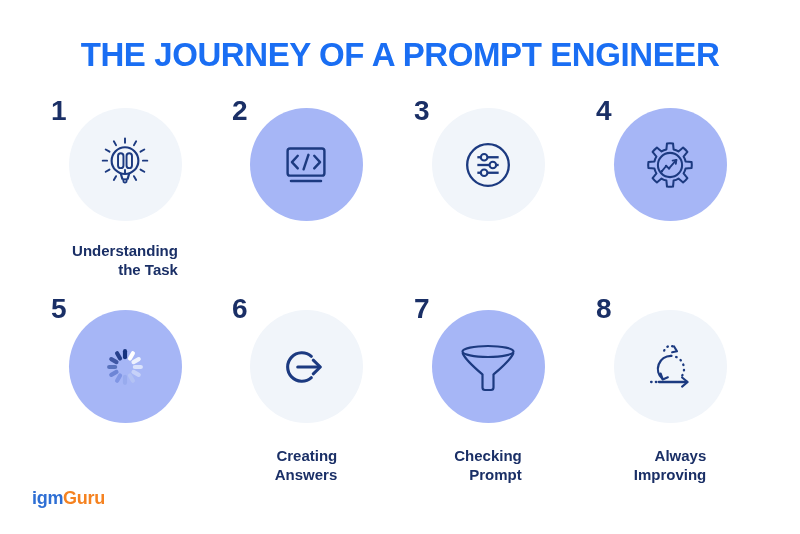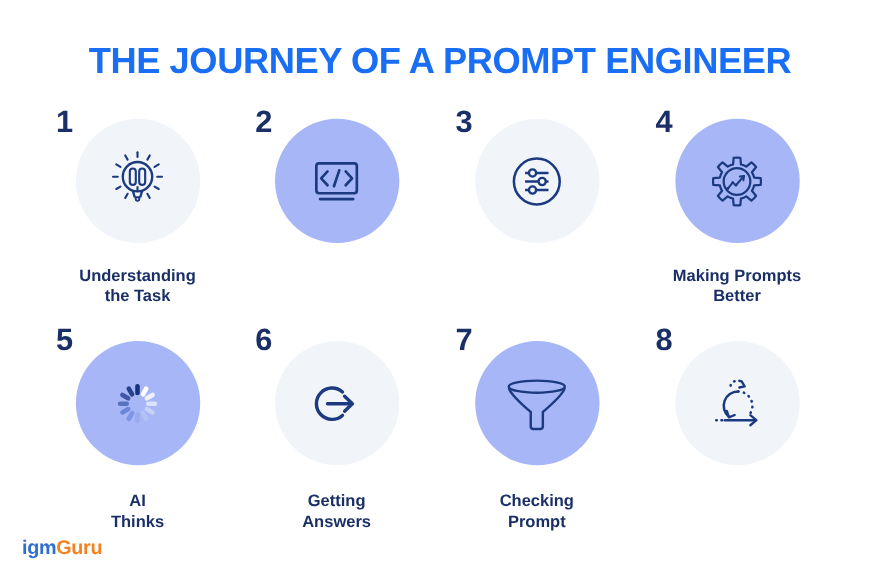--- a/index.html
+++ b/index.html
@@ -43,29 +43,29 @@
   }
   .circle.light{background:var(--circle-light,#f1f5fa);}
   .circle.purple{background:var(--circle-purple,#a6b6f6);}
   .row1 .circle{margin-top:13px;}
   .row2 .circle{margin-top:17px;}
   .label{
     margin-top:21px;
     font-size:15px;
     font-weight:bold;
     line-height:1.25;
-    text-align:center;
+    text-align:right;
     color:var(--text-navy,#1a2f66);
     white-space:pre-line;
   }
   .row2 .label{margin-top:24px;}
   .icon{stroke:var(--icon,#1c3a80);fill:none;}
   .logo{
     position:absolute;
-    left:20px;top:489px;
+    left:32px;top:489px;
     line-height:1;
   }
   .logo .wordmark{
     font-size:18px;
     font-weight:bold;
     letter-spacing:-0.3px;
   }
   .logo .blue{color:var(--logo-blue,#2e6fd4);}
   .logo .orange{color:var(--logo-orange,#f58220);}
   .logo .tagline{
@@ -147,22 +147,20 @@
       <svg class="icon" width="62" height="62" viewBox="0 0 64 64">
         <path id="gear-body" stroke-width="2.1" stroke-linejoin="round" d="M 28.29 15.92 L 28.87 9.72 A 22.5 22.5 0 0 1 35.13 9.72 L 35.71 15.92 A 16.5 16.5 0 0 1 40.74 18.01 L 45.54 14.03 A 22.5 22.5 0 0 1 49.97 18.46 L 45.99 23.26 A 16.5 16.5 0 0 1 48.08 28.29 L 54.28 28.87 A 22.5 22.5 0 0 1 54.28 35.13 L 48.08 35.71 A 16.5 16.5 0 0 1 45.99 40.74 L 49.97 45.54 A 22.5 22.5 0 0 1 45.54 49.97 L 40.74 45.99 A 16.5 16.5 0 0 1 35.71 48.08 L 35.13 54.28 A 22.5 22.5 0 0 1 28.87 54.28 L 28.29 48.08 A 16.5 16.5 0 0 1 23.26 45.99 L 18.46 49.97 A 22.5 22.5 0 0 1 14.03 45.54 L 18.01 40.74 A 16.5 16.5 0 0 1 15.92 35.71 L 9.72 35.13 A 22.5 22.5 0 0 1 9.72 28.87 L 15.92 28.29 A 16.5 16.5 0 0 1 18.01 23.26 L 14.03 18.46 A 22.5 22.5 0 0 1 18.46 14.03 L 23.26 18.01 A 16.5 16.5 0 0 1 28.29 15.92 Z"></path>
         <circle cx="32" cy="32" r="12.5" stroke-width="2.1"></circle>
         <polyline points="23.5 38.5, 28 33, 31 35.5, 38.6 26.8" stroke-width="1.9" stroke-linecap="round" stroke-linejoin="round"></polyline>
         <polyline points="34.7 27.4, 38.6 26.8, 38 30.9" stroke-width="1.9" stroke-linecap="round" stroke-linejoin="round"></polyline>
         <circle cx="23.5" cy="38.5" r="1.25" fill="#1c3a80" stroke="none"></circle>
         <circle cx="28" cy="33" r="1.25" fill="#1c3a80" stroke="none"></circle>
         <circle cx="31" cy="35.5" r="1.25" fill="#1c3a80" stroke="none"></circle>
       </svg>
     </div>
-    <div class="label">Making Prompts
-Better</div>
   </div>
 
   <div class="cell row2" style="left:35px;top:293px;">
     <div class="num">5</div>
     <div class="circle purple">
       <svg class="icon" width="62" height="62" viewBox="0 0 64 64">
         <g id="spinner-bars" stroke="none">
             <rect x="29.85" y="13.5" width="4.3" height="10.5" rx="2.15" fill="#16337e" transform="rotate(0 32 32)"></rect>
             <rect x="29.85" y="13.5" width="4.3" height="10.5" rx="2.15" fill="#ffffff" transform="rotate(30 32 32)"></rect>
             <rect x="29.85" y="13.5" width="4.3" height="10.5" rx="2.15" fill="#eef2fe" transform="rotate(60 32 32)"></rect>
@@ -171,34 +169,32 @@
             <rect x="29.85" y="13.5" width="4.3" height="10.5" rx="2.15" fill="#b3c2f4" transform="rotate(150 32 32)"></rect>
             <rect x="29.85" y="13.5" width="4.3" height="10.5" rx="2.15" fill="#98abee" transform="rotate(180 32 32)"></rect>
             <rect x="29.85" y="13.5" width="4.3" height="10.5" rx="2.15" fill="#8096e5" transform="rotate(210 32 32)"></rect>
             <rect x="29.85" y="13.5" width="4.3" height="10.5" rx="2.15" fill="#6d85d6" transform="rotate(240 32 32)"></rect>
             <rect x="29.85" y="13.5" width="4.3" height="10.5" rx="2.15" fill="#5872bd" transform="rotate(270 32 32)"></rect>
             <rect x="29.85" y="13.5" width="4.3" height="10.5" rx="2.15" fill="#3f57a4" transform="rotate(300 32 32)"></rect>
             <rect x="29.85" y="13.5" width="4.3" height="10.5" rx="2.15" fill="#27418c" transform="rotate(330 32 32)"></rect>
           </g>
       </svg>
     </div>
-    <div class="label">AI
-Thinks</div>
   </div>
 
   <div class="cell row2" style="left:216px;top:293px;">
     <div class="num">6</div>
     <div class="circle light">
       <svg class="icon" width="62" height="62" viewBox="0 0 64 64">
         <path d="M37.5 21 A14.7 14.7 0 1 0 37.5 43" stroke-width="3.2" stroke-linecap="round"></path>
         <path d="M23.5 32 H45" stroke-width="3.2" stroke-linecap="round"></path>
         <path d="M39.5 25 L46.8 32 L39.5 39" stroke-width="3.2" stroke-linecap="round" stroke-linejoin="round"></path>
       </svg>
     </div>
-    <div class="label">Getting
+    <div class="label">Creating
 Answers</div>
   </div>
 
   <div class="cell row2" style="left:398px;top:293px;">
     <div class="num">7</div>
     <div class="circle purple">
       <svg class="icon" width="64" height="64" viewBox="0 0 64 64">
         <ellipse cx="32" cy="16.5" rx="25.5" ry="5.5" stroke-width="2.2"></ellipse>
         <path d="M6.8 18.5 C9.5 25 19.5 33.5 26.5 39.5 L26.5 52.5 Q26.5 55 29 55 L35 55 Q37.5 55 37.5 52.5 L37.5 39.5 C44.5 33.5 54.5 25 57.2 18.5" stroke-width="2.2" stroke-linecap="round"></path>
       </svg>
@@ -214,20 +210,22 @@
         <path d="M26 15 A6.8 6.8 0 0 1 38 13.2" stroke-width="2.4" stroke-linecap="round" stroke-dasharray="0.5 4.6"></path>
         <path d="M36.2 10.8 L39.2 15.8 L34.2 16.8" stroke-width="2.2" stroke-linecap="round" stroke-linejoin="round"></path>
         <path d="M33 20.5 A13.5 13.5 0 0 0 24.3 44.3" stroke-width="2.4" stroke-linecap="round"></path>
         <path d="M22.4 38.8 L24.5 44.8 L29.8 42.6" stroke-width="2.2" stroke-linecap="round" stroke-linejoin="round"></path>
         <path d="M33 20.5 A13.5 13.5 0 0 1 41.7 44.3" stroke-width="2.4" stroke-linecap="round" stroke-dasharray="0.5 5"></path>
         <path d="M12.5 47.5 H19" stroke-width="2.4" stroke-linecap="round" stroke-dasharray="0.5 4.4"></path>
         <path d="M20.5 47.5 H49.5" stroke-width="2.4" stroke-linecap="round"></path>
         <path d="M44.5 42.8 L50.2 47.5 L44.5 52.2" stroke-width="2.2" stroke-linecap="round" stroke-linejoin="round"></path>
       </svg>
     </div>
+    <div class="label">Always
+Improving</div>
   </div>
 
   <div class="logo">
     <div class="wordmark"><span class="blue">igm</span><span class="orange">Guru</span></div>
     <div class="tagline">Learn anywhere, anytime</div>
   </div>
 
 </div>
 
 </body></html>

